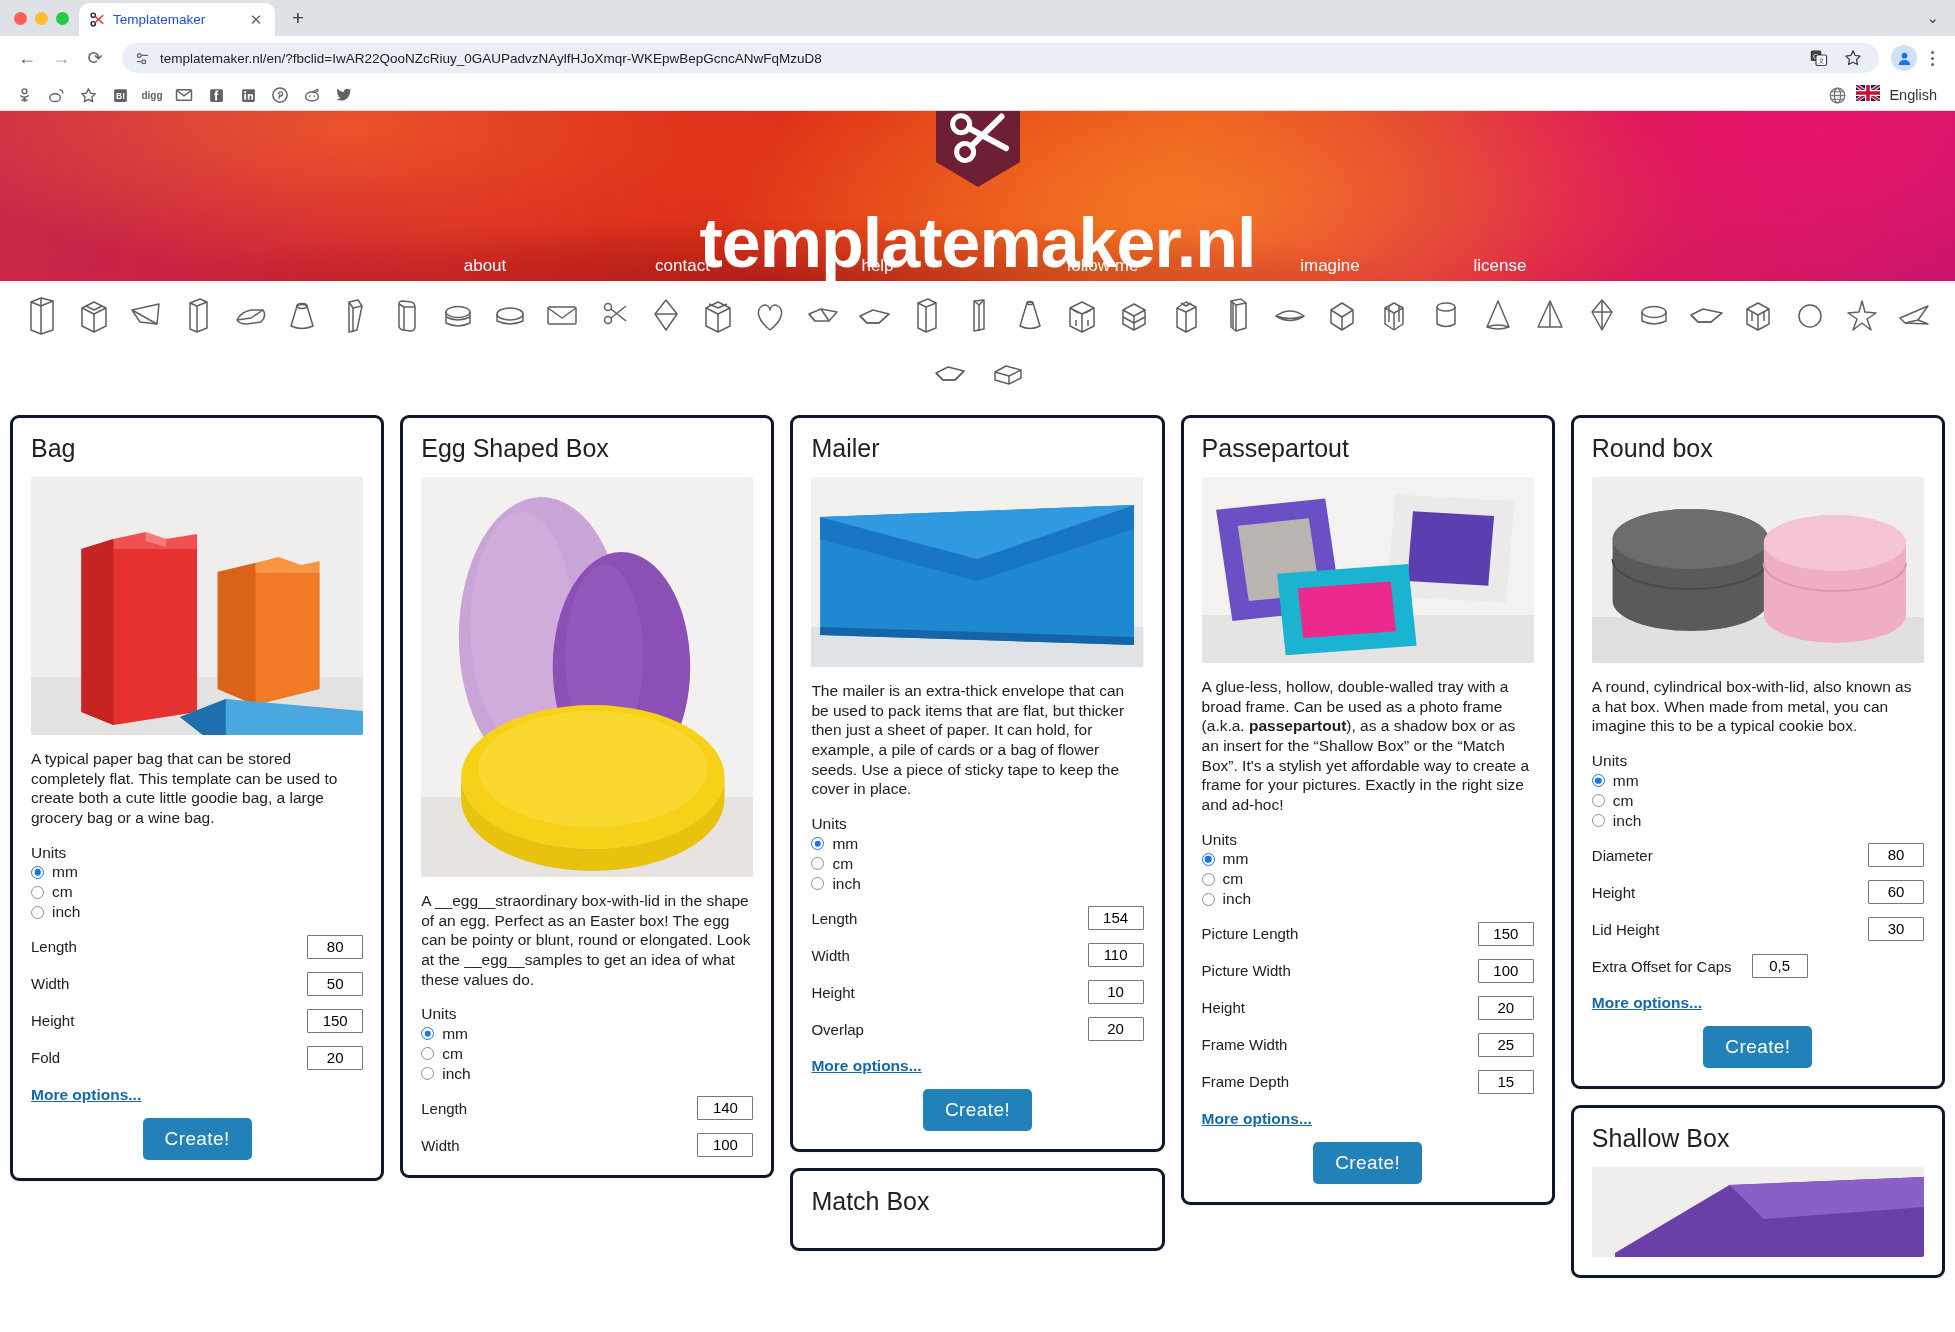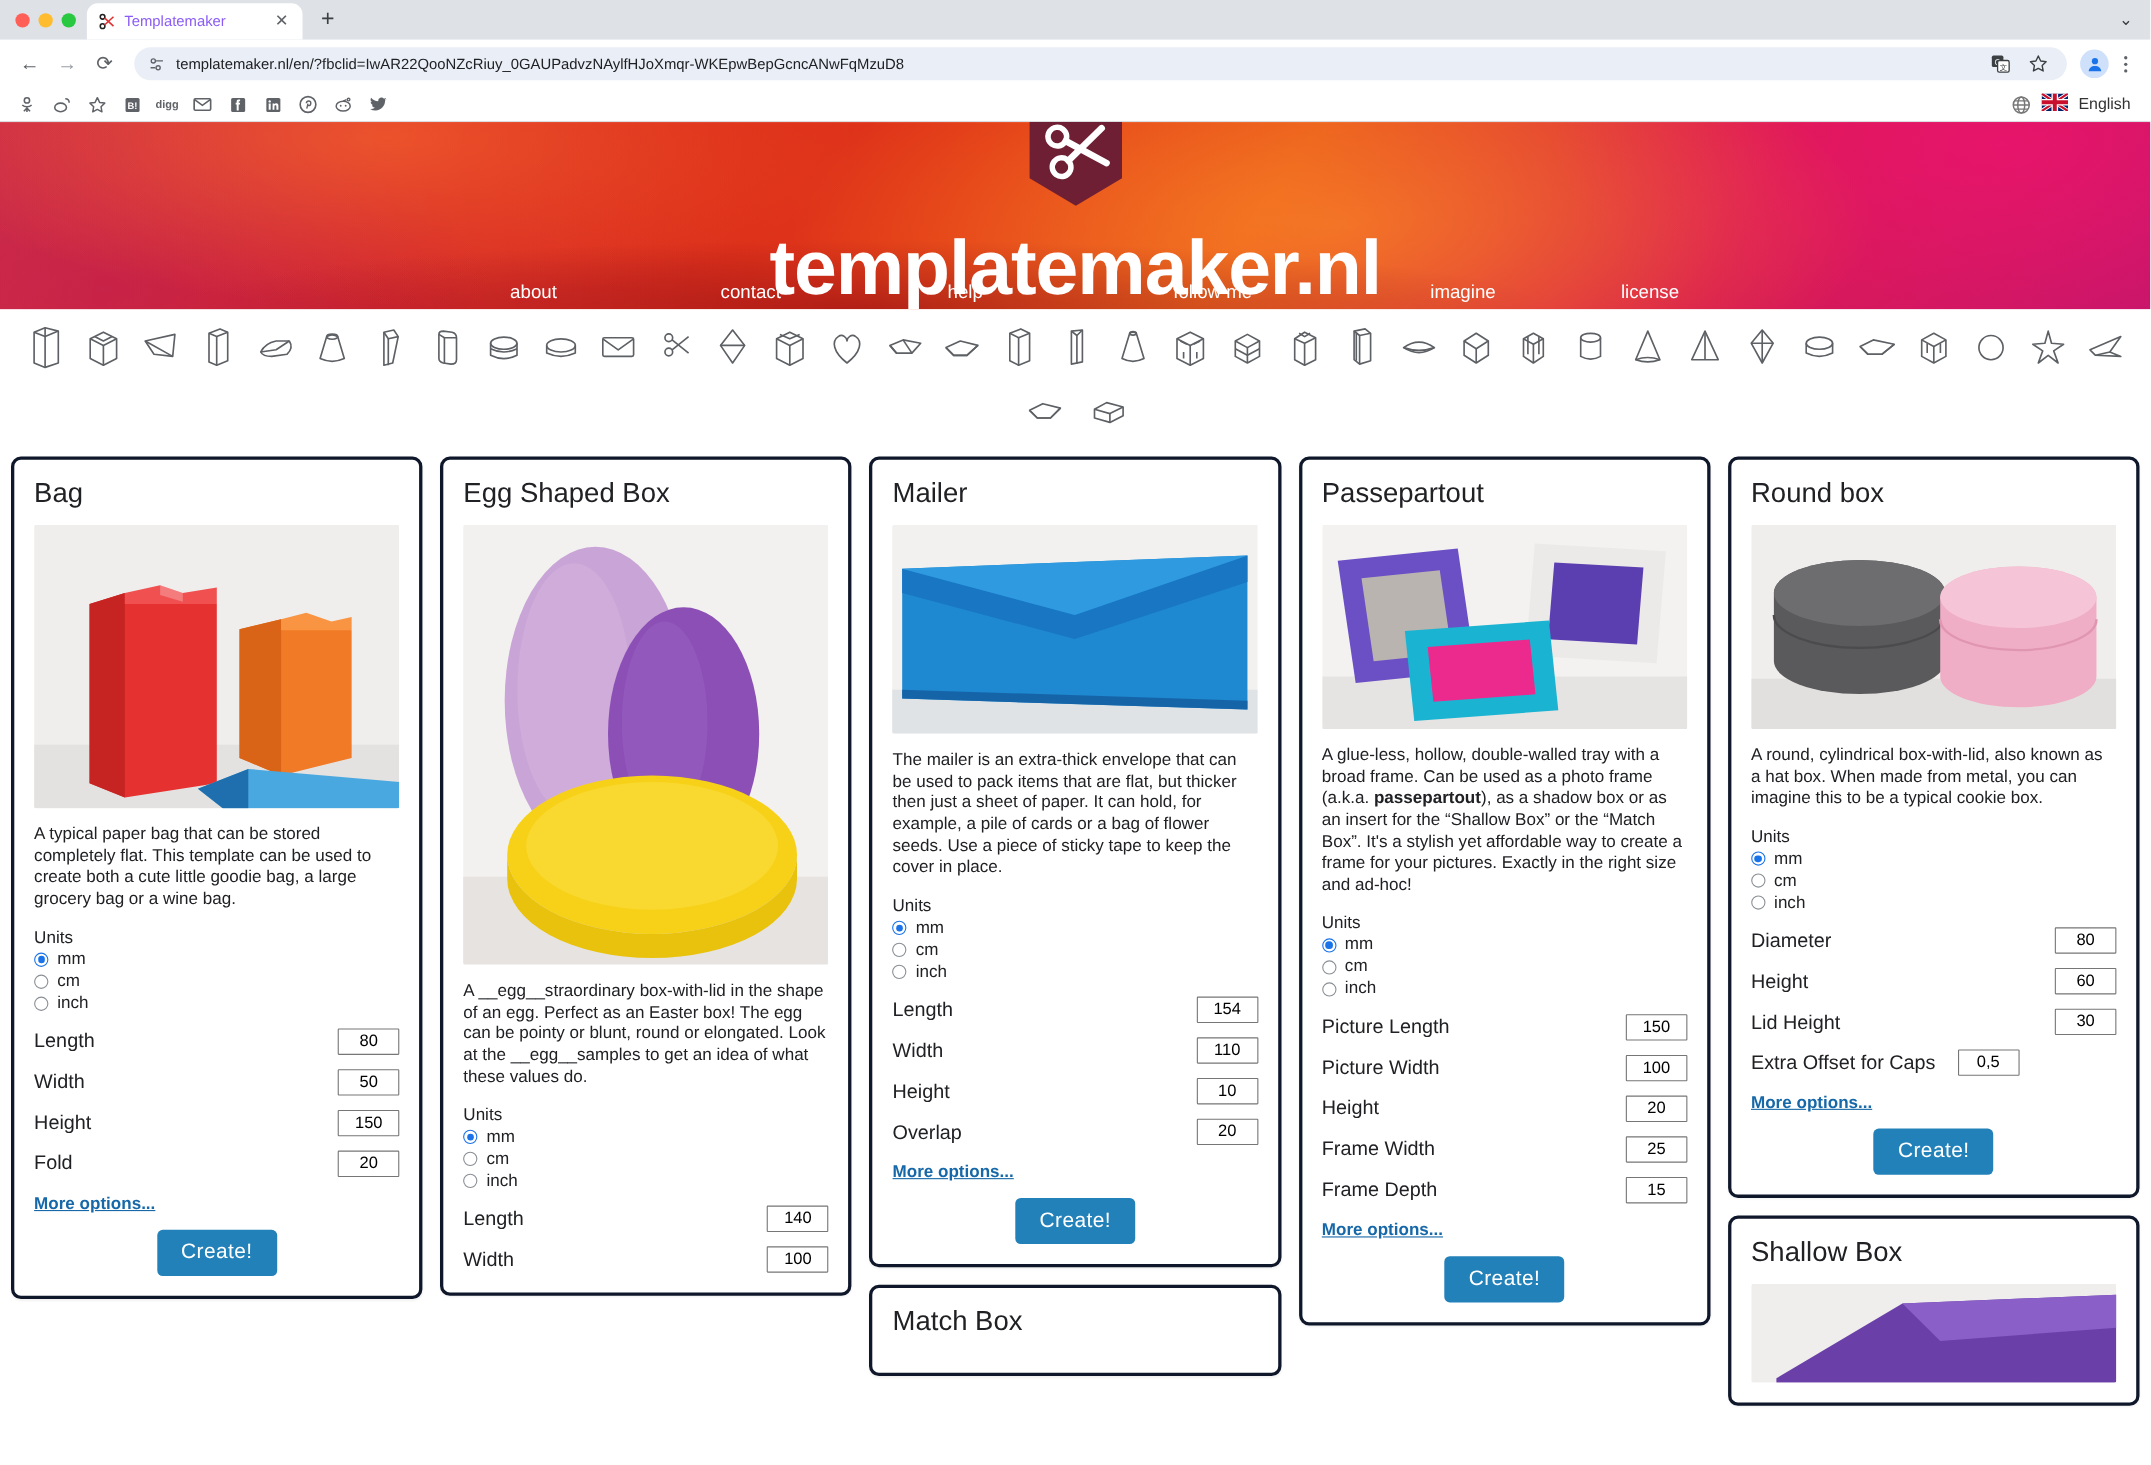--- a/index.html
+++ b/index.html
@@ -22,21 +22,21 @@
   .dot.red { background: #ff5f57; }
   .dot.yellow { background: #febc2e; }
   .dot.green { background: #28c840; }
 
   .tab {
     height: 33px; width: 196px; background: #ffffff;
     border-radius: 10px 10px 0 0; display: flex; align-items: center;
     padding: 0 10px; gap: 7px; position: relative;
   }
   .tab-favicon { width: 17px; height: 17px; flex: 0 0 17px; display:flex; align-items:center; justify-content:center; }
-  .tab-title { font-size: 13.5px; color: #8b5cf6; white-space: nowrap; overflow: hidden; flex: 1; }
+  .tab-title { font-size: 13.5px; color: #1d4ed8; white-space: nowrap; overflow: hidden; flex: 1; }
   .tab-close { font-size: 15px; color: #5f6368; width: 18px; text-align: center; line-height: 1; }
   .newtab { width: 34px; height: 34px; display: flex; align-items: center; justify-content: center;
             font-size: 21px; color: #3c4043; margin-left: 6px; margin-bottom: 1px; font-weight: 300; }
   .win-chevron { position: absolute; right: 16px; top: 9px; font-size: 15px; color: #3c4043; }
 
   .toolbar {
     height: 44px; background: #ffffff; display: flex; align-items: center;
     padding: 0 12px; gap: 4px;
   }
   .nav-btn { width: 30px; height: 30px; display: flex; align-items: center; justify-content: center;
@@ -135,21 +135,21 @@
     background: #fff; flex: 0 0 13px; position: relative;
   }
   .radio.on { border: 1.5px solid #1a73e8; }
   .radio.on::after {
     content: ""; position: absolute; left: 50%; top: 50%; transform: translate(-50%,-50%);
     width: 6.5px; height: 6.5px; border-radius: 50%; background: #1a73e8;
   }
   .radio-row span { font-size: 15.5px; color: #202124; }
 
   .field { display: flex; align-items: center; margin-top: 13px; }
-  .field label { font-size: 18px; color: #202124; flex: 1; white-space: nowrap; }
+  .field label { font-size: 15px; color: #202124; flex: 1; white-space: nowrap; }
   .field .inp {
     width: 56px; height: 24px; border: 1px solid #767676; background: #fff;
     font-size: 15px; color: #000; text-align: center; line-height: 22px;
     flex: 0 0 56px; border-radius: 1px;
   }
   .field.tight label { flex: 0 0 auto; margin-right: 20px; }
 
   .more {
     display: inline-block; margin-top: 16px; font-size: 15.5px; color: #1668a8;
     text-decoration: underline; font-weight: bold;

